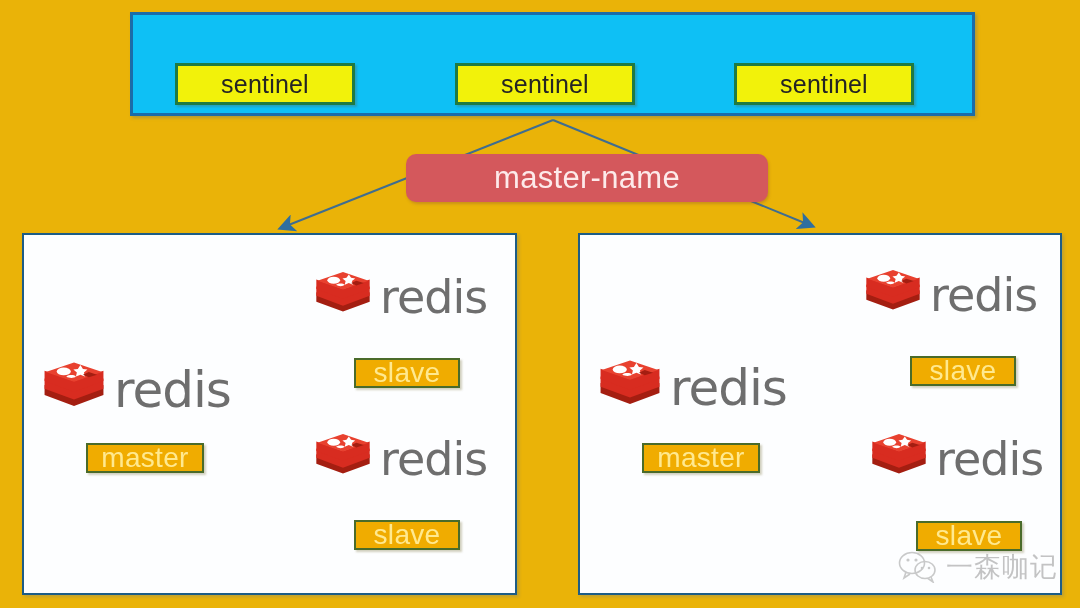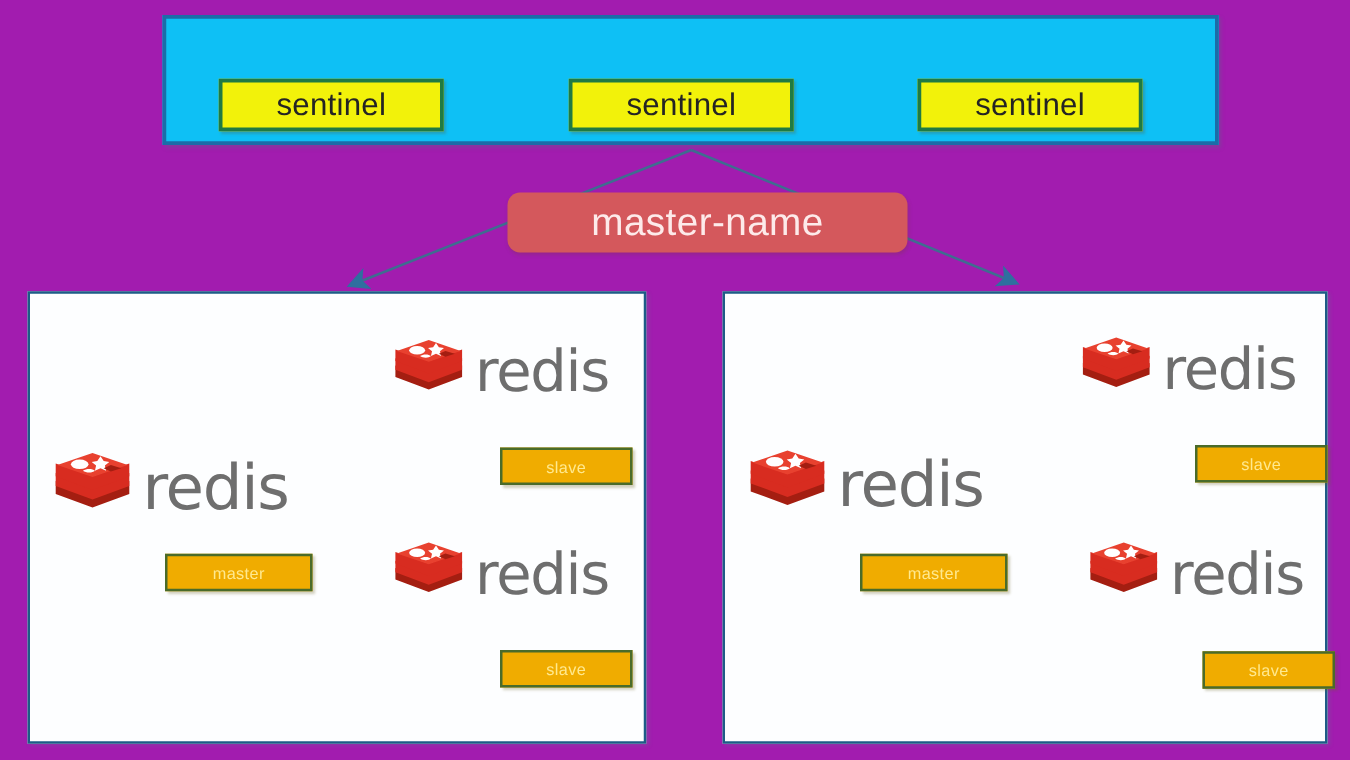--- a/index.html
+++ b/index.html
@@ -8,21 +8,21 @@
     padding: 0;
     background: #ffffff;
   }
   body {
     font-family: "Liberation Sans", sans-serif;
   }
   #stage {
     position: relative;
     width: 1080px;
     height: 608px;
-    background: #a21caf;
+    background: #eab308;
     overflow: hidden;
   }
 
   
   .sentinel-band {
     position: absolute;
     left: 130px;
     top: 12px;
     width: 845px;
     height: 104px;
@@ -59,21 +59,21 @@
     width: 1080px;
     height: 608px;
     pointer-events: none;
   }
 
   
   .master-name {
     position: absolute;
     left: 406px;
     top: 154px;
-    width: 320px;
+    width: 362px;
     height: 48px;
     background: #d4585c;
     border-radius: 10px;
     display: flex;
     align-items: center;
     justify-content: center;
     color: #fdeaea;
     font-size: 31px;
     letter-spacing: 0.3px;
     box-shadow: 1px 2px 3px rgba(120,60,60,0.28);
@@ -114,25 +114,24 @@
   
   .role-badge {
     position: absolute;
     height: 30px;
     background: #f0ac00;
     border: 2px solid #4a6b2a;
     box-sizing: border-box;
     display: flex;
     align-items: center;
     justify-content: center;
-    font-size: 13px;
+    font-size: 28px;
     color: #ffe98f;
     letter-spacing: 0.3px;
     box-shadow: 2px 2px 2px rgba(110,100,40,0.3);
-    margin-left: 46px;
   }
   .badge-master { width: 118px; text-align: center; }
   .badge-slave  { width: 106px; }
 
   
   .watermark {
     position: absolute;
     display: flex;
     align-items: center;
     opacity: 0.45;
@@ -314,15 +313,28 @@
           <path d="M38 27 C42 24 50 24 53 27 C50 30 42 30 38 27 Z" fill="#ffffff"></path>
           <path d="M73 20 L86 24 L73 28 L64 24 Z" fill="#a41e11"></path>
         </g>
       </svg>
       <span class="redis-word">redis</span>
     </div>
     <div class="role-badge badge-slave" style="left:336px; top:286px;">
       <span>slave</span>
     </div>
 
+    <div class="watermark" style="left:318px; top:314px;">
+      <svg width="40" height="32" viewBox="0 0 40 32">
+        <ellipse cx="14" cy="12" rx="12.5" ry="10.5" fill="none" stroke="#8a8a8a" stroke-width="1.6"></ellipse>
+        <path d="M8 21 L6 27 L12 23" fill="none" stroke="#8a8a8a" stroke-width="1.6"></path>
+        <circle cx="10" cy="9" r="1.6" fill="#8a8a8a"></circle>
+        <circle cx="18" cy="9" r="1.6" fill="#8a8a8a"></circle>
+        <ellipse cx="27" cy="19" rx="10" ry="8.5" fill="none" stroke="#8a8a8a" stroke-width="1.6"></ellipse>
+        <path d="M33 26 L35 31 L30 27.5" fill="none" stroke="#8a8a8a" stroke-width="1.6"></path>
+        <circle cx="24" cy="17" r="1.3" fill="#8a8a8a"></circle>
+        <circle cx="31" cy="17" r="1.3" fill="#8a8a8a"></circle>
+      </svg>
+      <span class="wm-text">一森咖记</span>
+    </div>
   </div>
 
 </div>
 
 </body></html>

